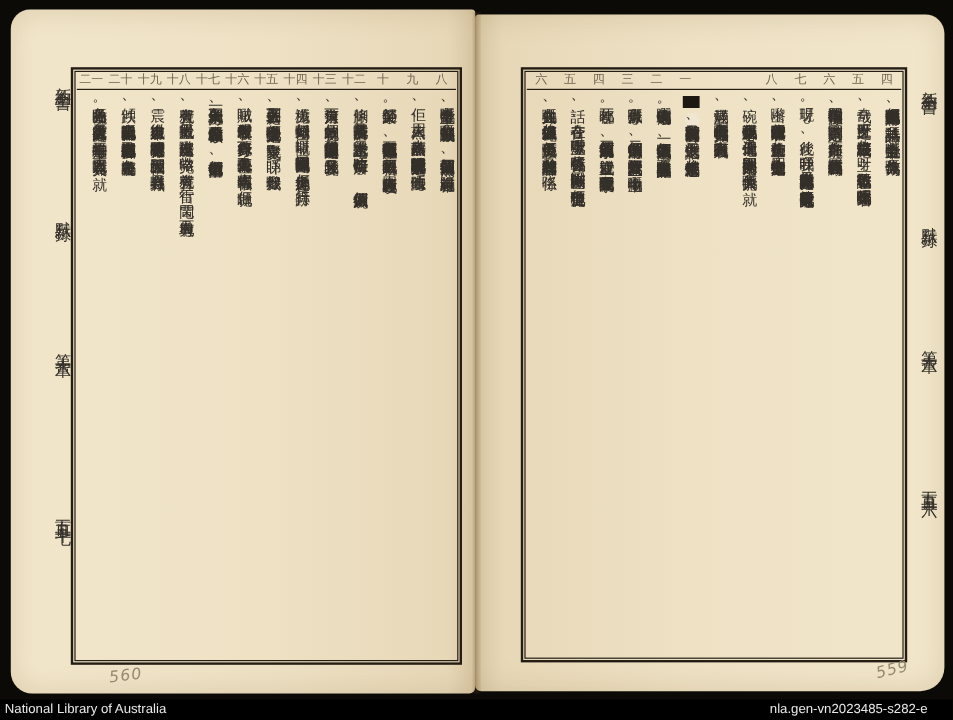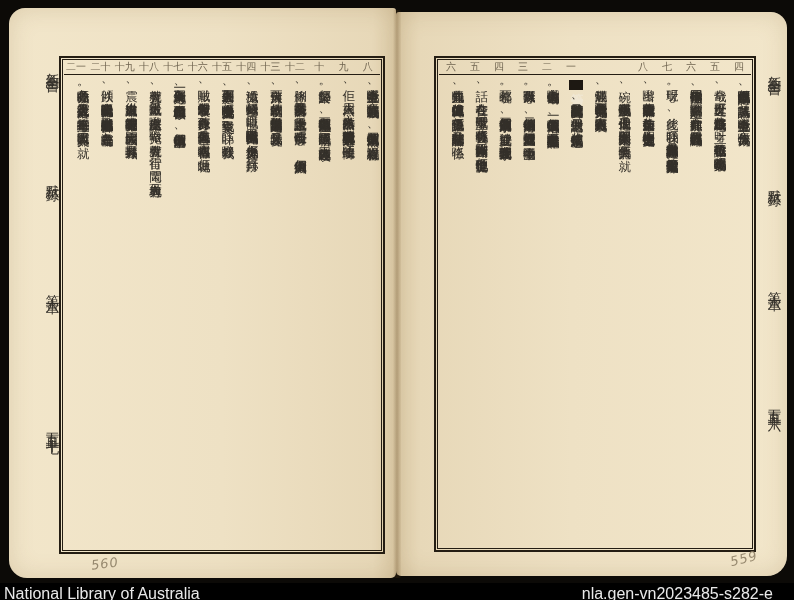--- a/index.html
+++ b/index.html
@@ -29,21 +29,21 @@
      padding:3px 1px;margin-bottom:4px;letter-spacing:1px;}
   .mcol{position:absolute;width:26px;writing-mode:vertical-rl;text-orientation:upright;
      color:var(--ink,#34302a);font-size:13.5px;letter-spacing:2px;}
   #left-page .mcol-wrap{position:absolute;left:26px;top:48px;width:26px;height:500px;}
   #right-page .mcol-wrap{position:absolute;left:361px;top:45px;width:26px;height:500px;}
   .pencil{position:absolute;font-family:"DejaVu Sans",sans-serif;font-style:italic;
      color:var(--pencil,#97896f);font-size:13px;letter-spacing:1px;}
   #pencil-left{left:91px;top:556px;transform:rotate(-7deg);}
   #pencil-right{left:730px;top:551px;transform:rotate(-14deg);}
   .footer{position:absolute;left:0;right:0;bottom:0;height:17px;background:var(--footerbg,#000);
-     font-family:"Liberation Sans",sans-serif;font-size:16px;color:var(--footertx,#e9e9e9);}
+     font-family:"Liberation Sans",sans-serif;font-size:11px;color:var(--footertx,#e9e9e9);}
   .footer .fl{position:absolute;left:4px;top:2px;}
   .footer .fr{position:absolute;right:21px;top:2px;}
 </style>
 </head>
 <body>
 
 <div id="canvas" style="--ink: #34302a; --frame: #241d13; --bg: #0c0a07; --headbg: #1d1812; --headtx: #f0e7d3; --footerbg: #000000; --footertx: #e9e9e9; --pencil: #97896f;">
 
   <div class="page" id="left-page">
     <div class="mcol-wrap">

